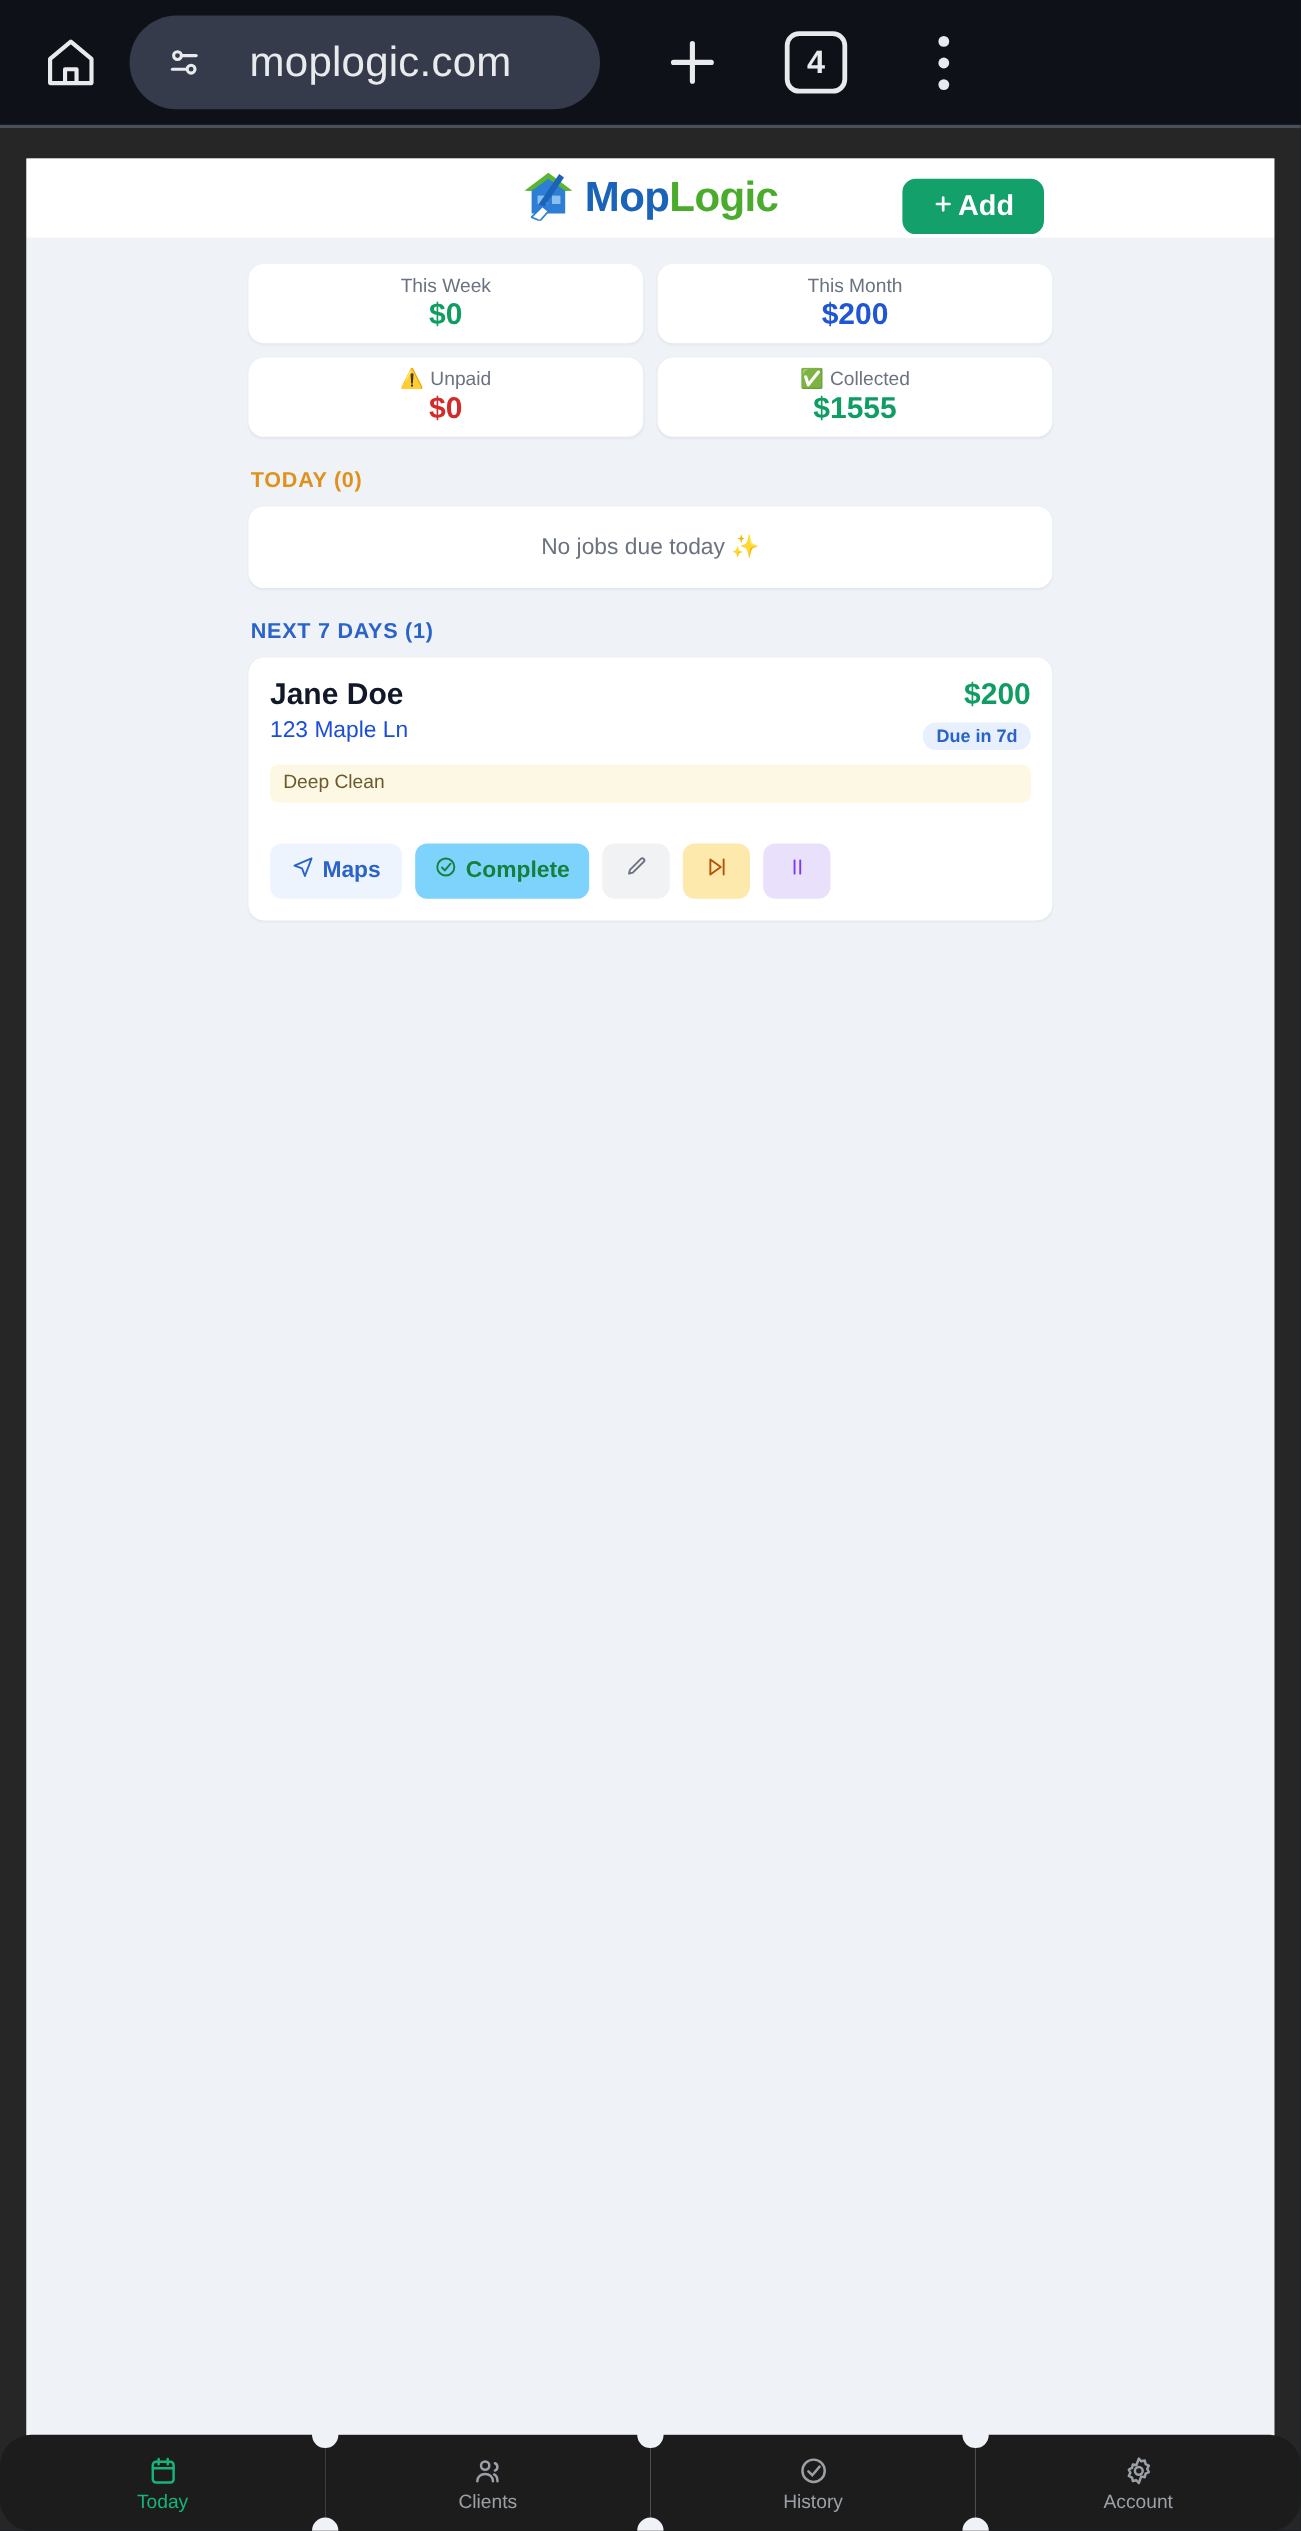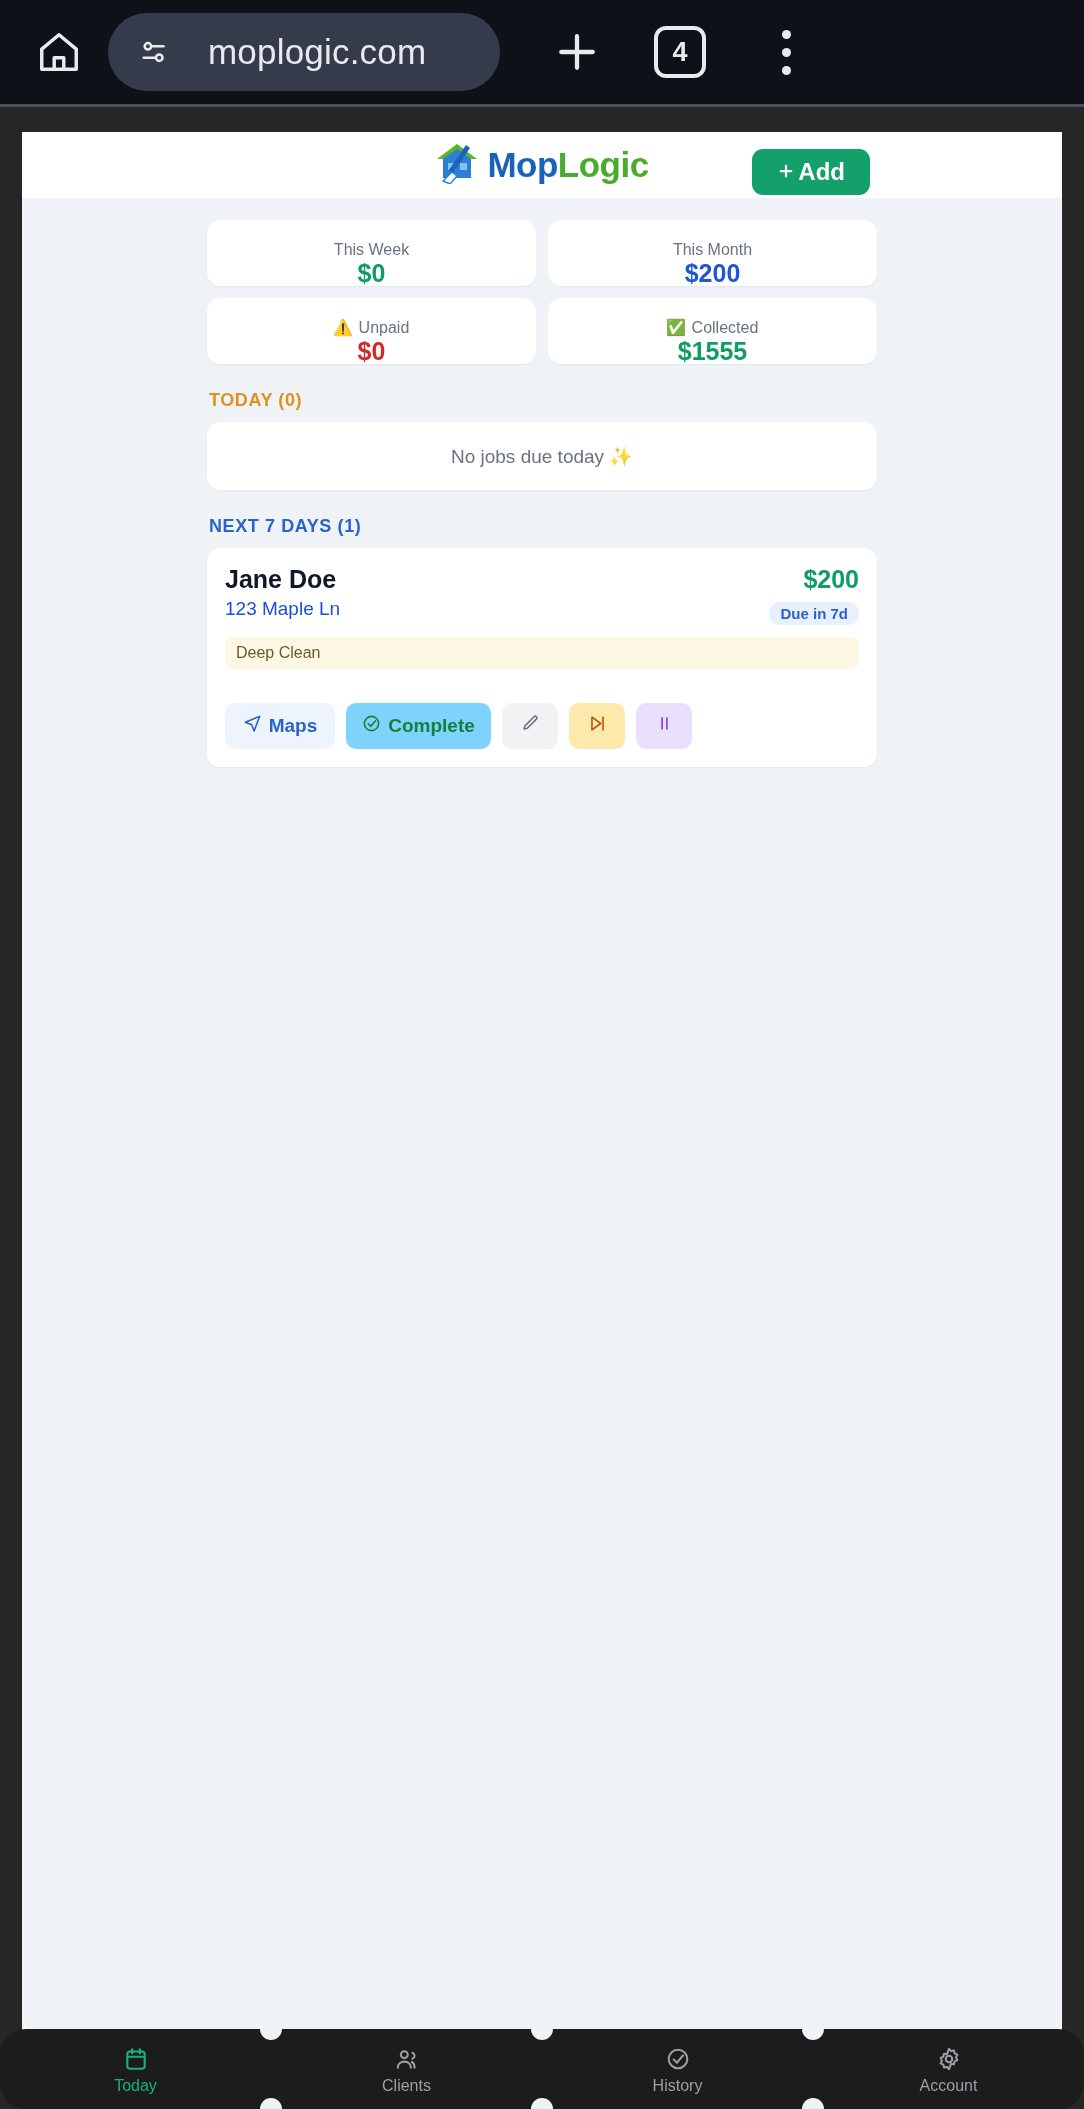--- a/index.html
+++ b/index.html
@@ -78,21 +78,21 @@
     background:#eff2f7;
     padding:22px 185px 0 185px;
     height:1897px;
   }
 
   
   .stats{ display:grid; grid-template-columns:1fr 1fr; gap:12px; }
   .stat-card{
     background:#fff; border-radius:13px;
     height:66px; display:flex; flex-direction:column;
-    align-items:center; justify-content:flex-end; gap:3px;
+    align-items:center; justify-content:center; gap:3px;
     box-shadow:0 1px 2px rgba(16,24,40,.05);
   }
   .stat-label{ font-size:16px; color:#6b7280; display:flex; align-items:center; gap:5px; line-height:1; }
   .stat-value{ font-size:25px; font-weight:bold; line-height:1; }
   .v-green{ color:#0f9d63; }
   .v-blue{ color:#1f56d6; }
   .v-red{ color:#d12b2b; }
   .v-teal{ color:#0f9d63; }
 
   

